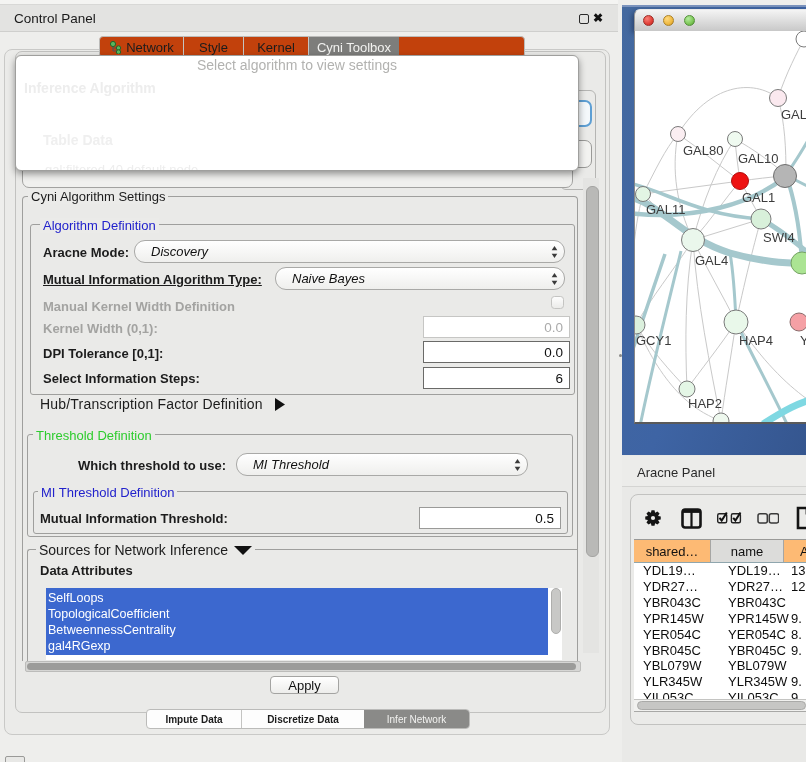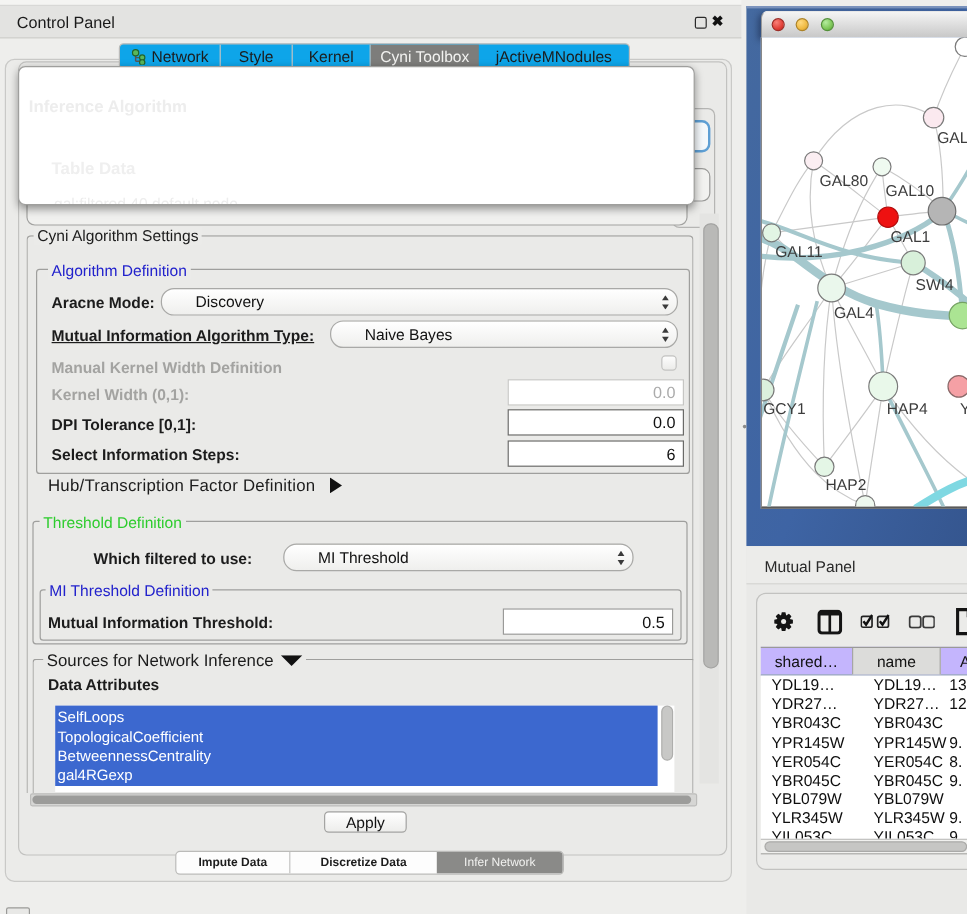--- a/index.html
+++ b/index.html
@@ -3,21 +3,21 @@
 <meta charset="utf-8">
 <style>
   * { margin:0; padding:0; box-sizing:border-box; }
   html,body { width:806px; height:762px; overflow:hidden; }
   body { font-family:"Liberation Sans", sans-serif; background:#efefed; position:relative; }
   .abs { position:absolute; }
   .b { font-weight:bold; }
   .lbl { font-size:13px; color:#1c1c1c; font-weight:bold; white-space:nowrap; }
   .combo { position:absolute; border:1px solid #a9a9a7; border-radius:11px;
            background:linear-gradient(#ffffff,#efefed); font-size:13px; color:#111;
-           display:flex; align-items:center; padding-left:28px; }
+           display:flex; align-items:center; padding-left:16px;font-style:italic; }
   .carets { position:absolute; right:6px; top:50%; transform:translateY(-50%); }
   .field { position:absolute; background:#fff; border:1px solid #9a9a98; font-size:13.5px;
            color:#111; display:flex; align-items:center; justify-content:flex-end; padding-right:6px; }
   .gbox { position:absolute; border:1px solid #9f9f9d; border-radius:3px; }
   .gtitle { position:absolute; font-size:13px; background:#ebebe9; padding:0 3px; white-space:nowrap; }
 </style>
 </head>
 <body>
 
 <div class="abs" style="left:0;top:0;width:618px;height:762px;background:#eeeeec;"></div>
@@ -25,32 +25,31 @@
 
 <div class="abs" style="left:0;top:5px;width:618px;height:27px;background:#e3e3e1;border-bottom:1px solid #cfcfcd;"></div>
 <div class="abs" style="left:14px;top:11px;font-size:13.5px;color:#1a1a1a;">Control Panel</div>
 <div class="abs" style="left:579px;top:14px;width:10px;height:10px;border:1.5px solid #2a2a2a;border-radius:2px;"></div>
 <div class="abs" style="left:593px;top:11px;font-size:12px;font-weight:bold;color:#111;">✖</div>
 
 <div class="abs" style="left:4px;top:49px;width:606px;height:686px;border:1px solid #c9c9c7;border-radius:8px;background:#ebebe9;"></div>
 
 <div class="abs" style="left:15px;top:51px;width:591px;height:662px;border:1px solid #c2c2c0;border-radius:7px;background:#eaeae8;"></div>
 
-<div class="abs" style="left:99px;top:36px;width:426px;height:22px;background:#0ea5e9;border:1px solid #bbbbb9;border-radius:4px;display:flex;font-size:13px;color:#1c1c1c;overflow:hidden;">
+<div class="abs" style="left:99px;top:36px;width:426px;height:22px;background:#c2410c;border:1px solid #bbbbb9;border-radius:4px;display:flex;font-size:13px;color:#1c1c1c;overflow:hidden;">
   <div style="width:84px;display:flex;align-items:center;justify-content:center;border-right:1px solid #c4c4c2;">
     <svg width="13" height="14" viewBox="0 0 13 14" style="margin-right:4px;">
       <path d="M4 5 L4 11 M4 8 L9 8 M4 11 L9 11" stroke="#555" stroke-width="1.2" fill="none"></path>
       <circle cx="4" cy="4" r="2.6" fill="#59b75c" stroke="#23652a" stroke-width="1"></circle>
       <circle cx="9.5" cy="8" r="2.2" fill="#59b75c" stroke="#23652a" stroke-width="1"></circle>
       <circle cx="9.5" cy="12" r="2.2" fill="#59b75c" stroke="#23652a" stroke-width="1"></circle>
     </svg>Network</div>
   <div style="width:60px;display:flex;align-items:center;justify-content:center;border-right:1px solid #c4c4c2;">Style</div>
   <div style="width:65px;display:flex;align-items:center;justify-content:center;border-right:1px solid #c4c4c2;">Kernel</div>
   <div style="width:90px;display:flex;align-items:center;justify-content:center;background:#7d7d7b;color:#f2f2f0;">Cyni Toolbox</div>
-  <div style="flex:1;display:flex;align-items:center;justify-content:center;">jActiveMNodules</div>
 </div>
 
 <div class="abs" style="left:560px;top:90px;width:36px;height:100px;border:1px solid #b5b5b3;border-radius:6px;background:#eaeae8;"></div>
 <div class="abs" style="left:566px;top:100px;width:26px;height:27px;border:2px solid #5e9fd4;border-radius:7px;background:#f4f8fb;"></div>
 <div class="abs" style="left:552px;top:140px;width:40px;height:28px;border:1px solid #9a9a98;border-radius:7px;background:#f2f2f0;"></div>
 
 <div class="abs" style="left:22px;top:160px;width:551px;height:28px;border:1px solid #a2a2a0;border-radius:7px;background:#f0f0ee;"></div>
 
 <div class="gbox" style="left:22px;top:196px;width:556px;height:465px;border-radius:4px 4px 0 0;border-bottom:none;"></div>
 <div class="gtitle" style="left:28px;top:189px;color:#1c1c1c;">Cyni Algorithm Settings</div>
@@ -83,21 +82,21 @@
 <div class="field" style="left:423px;top:367px;width:147px;height:22px;border-color:#6a6a68;">6</div>
 
 <div class="abs" style="left:40px;top:396px;font-size:14px;letter-spacing:0.2px;color:#1c1c1c;">Hub/Transcription Factor Definition</div>
 <svg class="abs" style="left:275px;top:398px;" width="10" height="13" viewBox="0 0 10 13">
     <path d="M0 0 L10 6.5 L0 13 Z" fill="#111"></path>
   </svg>
 
 <div class="gbox" style="left:27px;top:434px;width:546px;height:103px;"></div>
 <div class="gtitle" style="left:33px;top:428px;color:#2ecc2e;background:#eaeae8;">Threshold Definition</div>
 
-<div class="lbl abs" style="left:78px;top:458px;">Which filtered to use:</div>
+<div class="lbl abs" style="left:78px;top:458px;">Which threshold to use:</div>
 <div class="combo" style="left:236px;top:453px;width:292px;height:23px;">MI Threshold<svg class="carets" width="7" height="12" viewBox="0 0 7 12">
       <path d="M3.5 0 L6.3 4.3 H0.7 Z" fill="#3a3a3a"></path>
       <path d="M3.5 12 L6.3 7.7 H0.7 Z" fill="#3a3a3a"></path>
     </svg></div>
 
 <div class="gbox" style="left:33px;top:491px;width:535px;height:43px;"></div>
 <div class="gtitle" style="left:38px;top:485px;color:#2222cc;background:#eaeae8;">MI Threshold Definition</div>
 
 <div class="lbl abs" style="left:40px;top:511px;">Mutual Information Threshold:</div>
 <div class="field" style="left:419px;top:507px;width:142px;height:22px;border-color:#9a9a98;">0.5</div>
@@ -126,20 +125,21 @@
   <div style="width:122px;display:flex;align-items:center;justify-content:center;">Discretize Data</div>
   <div style="flex:1;display:flex;align-items:center;justify-content:center;background:#8a8a88;color:#f2f2f0;font-weight:normal;">Infer Network</div>
 </div>
 
 <div class="abs" style="left:5px;top:756px;width:20px;height:10px;border:1px solid #9a9a98;border-radius:2px;background:#e8e8e6;"></div>
 
 <div class="abs" style="left:15px;top:55px;width:564px;height:116px;background:#fff;border:1px solid #9f9f9d;border-radius:6px;box-shadow:0 3px 7px rgba(0,0,0,0.4);z-index:50;overflow:hidden;">
   <div class="abs" style="left:8px;top:24px;font-size:14px;font-weight:bold;color:#ededed;">Inference Algorithm</div>
   <div class="abs" style="left:27px;top:76px;font-size:14px;font-weight:bold;color:#efefef;">Table Data</div>
   <div class="abs" style="left:29px;top:106px;font-size:13px;color:#ededed;">gal:filtered 40 default node</div>
+  <div style="position:relative;text-align:center;font-size:14px;color:#b2b2b0;margin-top:1px;">Select algorithm to view settings</div>
 </div>
 
 <div class="abs" style="left:618px;top:0;width:188px;height:762px;background:#eeeeec;"></div>
 <div class="abs" style="left:622px;top:5px;width:184px;height:450px;background:linear-gradient(110deg,#44699f 0%,#3e64a4 55%,#35568f 100%);"></div>
 <div class="abs" style="left:622px;top:5px;width:184px;height:2px;background:#7b93bd;"></div>
 
 <div class="abs" style="left:634px;top:9px;width:172px;height:22px;background:linear-gradient(#f4f4f4,#c8c8c8);border-top:1px solid #e8e8e8;border-left:1px solid #999;border-radius:6px 0 0 0;box-shadow:-2px 2px 5px rgba(0,0,20,0.35);"></div>
 <div class="abs" style="left:643px;top:15px;width:11px;height:11px;border-radius:50%;background:radial-gradient(circle at 35% 30%,#f98078,#df3b33 65%,#a62b25);border:0.5px solid #9d2d28;"></div>
 <div class="abs" style="left:663px;top:15px;width:11px;height:11px;border-radius:50%;background:radial-gradient(circle at 35% 30%,#ffd97e,#eeb73d 65%,#b7852a);border:0.5px solid #ad8327;"></div>
 <div class="abs" style="left:684px;top:15px;width:11px;height:11px;border-radius:50%;background:radial-gradient(circle at 35% 30%,#b4ec9e,#79c452 65%,#4f8f33);border:0.5px solid #53903a;"></div>
@@ -223,21 +223,21 @@
     <text x="1" y="314">GCY1</text>
     <text x="104" y="314">HAP4</text>
     <text x="165" y="314">Y</text>
     <text x="53" y="377">HAP2</text>
   </g>
 </svg>
 </div>
 
 <div class="abs" style="left:622px;top:455px;width:184px;height:307px;background:#e9e9e7;"></div>
 <div class="abs" style="left:622px;top:456px;width:184px;height:31px;background:#ececea;border-bottom:1px solid #d4d4d2;"></div>
-<div class="abs" style="left:637px;top:465px;font-size:13px;color:#2a2a2a;">Mutual Panel</div>
+<div class="abs" style="left:637px;top:465px;font-size:13px;color:#2a2a2a;">Aracne Panel</div>
 
 <div class="abs" style="left:630px;top:494px;width:190px;height:231px;background:#ebebe9;border:1px solid #c2c2c0;border-radius:8px;"></div>
 
 <svg class="abs" style="left:645px;top:510px;" width="16" height="16" viewBox="0 0 16 16">
   <path d="M 15.75 6.49 L 15.75 9.51 L 13.19 10.10 L 13.15 10.19 L 14.55 12.42 L 12.42 14.55 L 10.19 13.15 L 10.10 13.19 L 9.51 15.75 L 6.49 15.75 L 5.90 13.19 L 5.81 13.15 L 3.58 14.55 L 1.45 12.42 L 2.85 10.19 L 2.81 10.10 L 0.25 9.51 L 0.25 6.49 L 2.81 5.90 L 2.85 5.81 L 1.45 3.58 L 3.58 1.45 L 5.81 2.85 L 5.90 2.81 L 6.49 0.25 L 9.51 0.25 L 10.10 2.81 L 10.19 2.85 L 12.42 1.45 L 14.55 3.58 L 13.15 5.81 L 13.19 5.90 Z" fill="#141414"></path>
   <circle cx="8" cy="8" r="2.1" fill="#ebebe9"></circle>
 </svg>
 <svg class="abs" style="left:681px;top:508px;" width="21" height="21" viewBox="0 0 21 21">
   <rect x="1.5" y="1.5" width="18" height="18" rx="2.5" fill="none" stroke="#141414" stroke-width="2.6"></rect>
   <rect x="1.5" y="1.5" width="18" height="3.4" fill="#141414"></rect>
@@ -251,21 +251,21 @@
 </svg>
 <svg class="abs" style="left:757px;top:511px;" width="22" height="13" viewBox="0 0 22 13">
   <rect x="1" y="2.7" width="9.3" height="9.3" rx="2" fill="none" stroke="#3a3a3a" stroke-width="1.5"></rect>
   <rect x="12.3" y="2.7" width="9.3" height="9.3" rx="2" fill="none" stroke="#3a3a3a" stroke-width="1.5"></rect>
 </svg>
 <svg class="abs" style="left:796px;top:506px;" width="18" height="24" viewBox="0 0 18 24">
   <path d="M2 2 L11 2 L16 7 L16 22 L2 22 Z" fill="none" stroke="#141414" stroke-width="2.6"></path>
   <path d="M10.5 2 L10.5 7.5 L16 7.5" fill="none" stroke="#141414" stroke-width="1.8"></path>
 </svg>
 
-<div class="abs" style="left:634px;top:539px;width:172px;height:24px;background:#c4b5fd;border-top:1px solid #9a9a98;border-bottom:1px solid #8fa6ae;overflow:hidden;">
+<div class="abs" style="left:634px;top:539px;width:172px;height:24px;background:#fdba74;border-top:1px solid #9a9a98;border-bottom:1px solid #8fa6ae;overflow:hidden;">
   <div class="abs" style="left:76px;top:0;width:74px;height:24px;background:#dcdcda;border-left:1px solid #a6a6a4;border-right:1px solid #a6a6a4;"></div>
   <div class="abs" style="left:0;top:4px;width:76px;text-align:center;font-size:13px;color:#111;">shared…</div>
   <div class="abs" style="left:76px;top:4px;width:74px;text-align:center;font-size:13px;color:#111;">name</div>
   <div class="abs" style="left:166px;top:4px;font-size:13px;color:#111;">A</div>
 </div>
 
 <div class="abs" style="left:634px;top:563px;width:172px;height:136px;background:#fff;overflow:hidden;font-size:13px;color:#0e0e0e;">
   <div class="abs" style="left:9px;top:0;line-height:15.9px;">YDL19…<br>YDR27…<br>YBR043C<br>YPR145W<br>YER054C<br>YBR045C<br>YBL079W<br>YLR345W<br>YIL053C</div>
   <div class="abs" style="left:94px;top:0;line-height:15.9px;">YDL19…<br>YDR27…<br>YBR043C<br>YPR145W<br>YER054C<br>YBR045C<br>YBL079W<br>YLR345W<br>YIL053C</div>
   <div class="abs" style="left:157px;top:0;line-height:15.9px;">13<br>12<br><br>9.<br>8.<br>9.<br><br>9.<br>9.</div>

